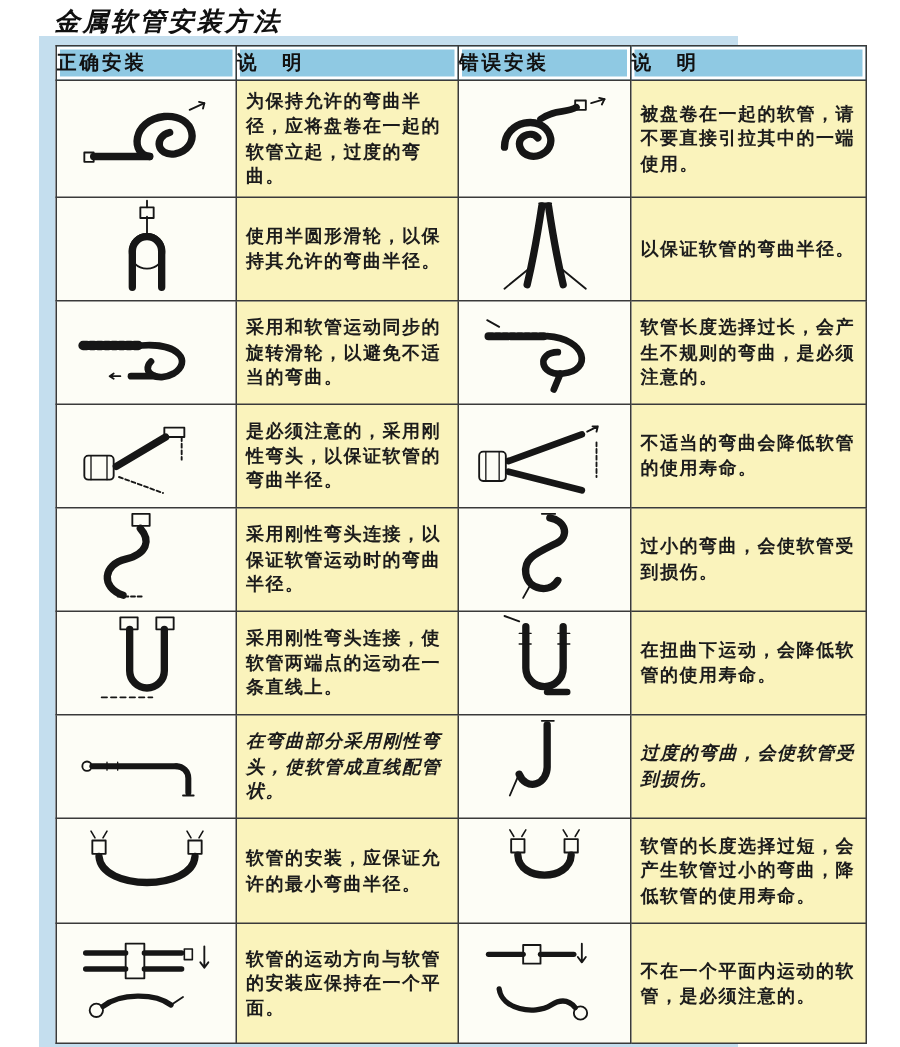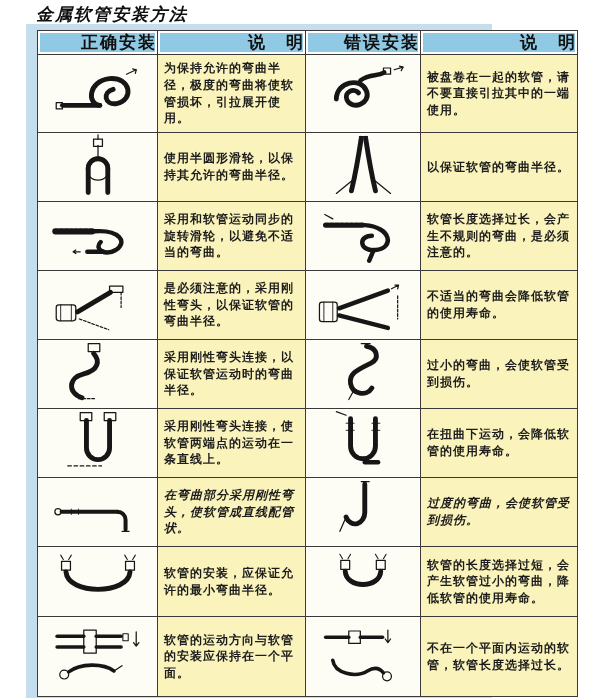--- a/index.html
+++ b/index.html
@@ -10,22 +10,22 @@
     background:var(--panel-bg,#c4deee); }
   .doc-title { position:absolute; left:36px; top:3px; font-size:17px;
     font-weight:bold; font-style:italic; letter-spacing:2px; color:#101010;
     font-family:"DejaVu Serif", serif; white-space:nowrap; }
   table.install { position:absolute; left:11px; top:6px; width:540px;
     border-collapse:collapse; table-layout:fixed;
     border:1px solid var(--line,#3a3a3a); background:#fff; }
   th, td { border:1px solid var(--line,#3a3a3a); vertical-align:middle; }
   thead th { height:23px; background:var(--header-bg,#8fc9e3);
     box-shadow: inset 0 0 0 2px #ffffff;
-    font-size:17px; font-weight:bold; color:#111; letter-spacing:2px;
-    text-align:right;margin-top:34px; }
+    font-size:13px; font-weight:bold; color:#111; letter-spacing:2px;
+    text-align:left;margin-top:34px; }
   td.img-cell { background:var(--image-bg,#fdfdf6); text-align:center; }
   td.desc-cell { background:var(--desc-bg,#faf3bc); padding:4px 6px; }
   td.desc-cell div { font-size:12px; font-weight:bold; color:#1c1c1c;
     line-height:1.38; letter-spacing:1px; text-align:left; }
   .illus { display:inline-block; line-height:0; }
   .illus svg { display:block; }
 </style>
 </head>
 <body>
 
@@ -52,21 +52,21 @@
             <td class="img-cell"><span class="illus"><svg viewBox="0 0 120 72" width="108" height="64">
                   <g fill="none" stroke="#161616" stroke-linecap="round" stroke-linejoin="round">
                     <rect x="13" y="48" width="7" height="7" stroke-width="1.4"></rect>
                     <path d="M20 51 H62" stroke-width="5.5"></path>
                     <path d="M62 51 C48 50 48 24 73 21 C97 19 101 45 81 49 C67 51 65 36 77 33" stroke-width="5.5"></path>
                     <path d="M92 16 l11 -5" stroke-width="1.4"></path>
                     <path d="M103 11 l-4 -1 m4 1 l-1 4" stroke-width="1.4"></path>
                   </g>
                 </svg></span></td>
             <td class="desc-cell">
-              <div>为保持允许的弯曲半径，极度的弯曲将使软管损坏，引拉展开使用。</div>
+              <div>为保持允许的弯曲半径，应将盘卷在一起的软管立起，过度的弯曲。</div>
             </td>
             <td class="img-cell"><span class="illus"><svg viewBox="0 0 120 72" width="108" height="64">
                   <g fill="none" stroke="#161616" stroke-linecap="round" stroke-linejoin="round">
                     <path d="M30 44 C30 24 58 19 64 35 C69 49 48 57 42 45 C38 36 50 31 55 37" stroke-width="5.5"></path>
                     <path d="M57 23 C68 15 76 19 84 14" stroke-width="5"></path>
                     <rect x="83" y="9" width="8" height="7" stroke-width="1.4"></rect>
                     <path d="M95 11 l10 -3" stroke-width="1.4"></path>
                     <path d="M105 8 l-4 -1 m4 1 l-2 4" stroke-width="1.4"></path>
                   </g>
                 </svg></span></td>
@@ -268,19 +268,19 @@
                   <g fill="none" stroke="#161616" stroke-linecap="round" stroke-linejoin="round">
                     <path d="M18 16 H44" stroke-width="4"></path>
                     <rect x="44" y="9" width="13" height="14" stroke-width="1.4"></rect>
                     <path d="M57 16 H82" stroke-width="4"></path>
                     <path d="M88 8 v14 m-3 -4 l3 4 l3 -4" stroke-width="1.4"></path>
                     <path d="M26 42 C28 57 52 62 65 54 C73 49 79 51 83 56" stroke-width="4"></path>
                     <circle cx="87" cy="60" r="5" stroke-width="1.4"></circle>
                   </g>
                 </svg></span></td>
             <td class="desc-cell">
-              <div>不在一个平面内运动的软管，软管长度选择过长。</div>
+              <div>不在一个平面内运动的软管，是必须注意的。</div>
             </td>
           </tr>
         </tbody>
     </table>
   </div>
 </div>
 
 </body></html>

